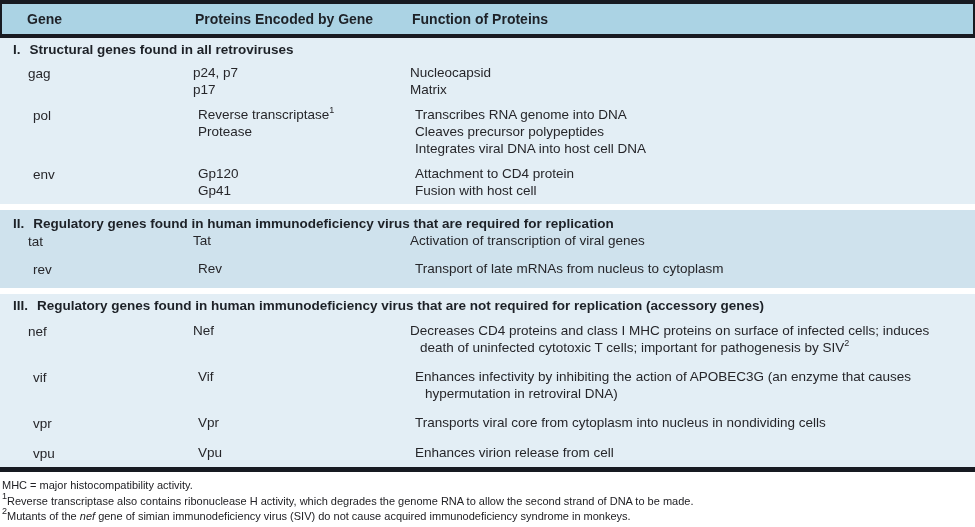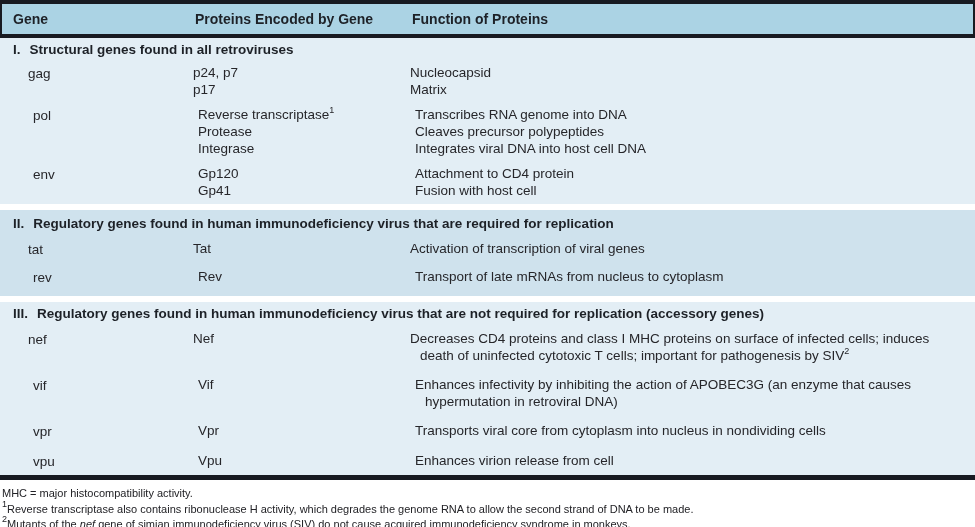--- a/index.html
+++ b/index.html
@@ -20,30 +20,30 @@
   .thead{
     display:grid;grid-template-columns:193px 217px 1fr;align-items:center;
     background:var(--header-blue);
     border-top:4px solid var(--black);
     border-bottom:4px solid var(--black);
     border-left:2px solid var(--black);
     border-right:2px solid var(--black);
     height:38px;
     font-weight:bold;font-size:14px;color:#1d2127;
   }
-  .thead .th1{padding-left:11px;}
+  .thead .th1{padding-left:25px;}
   
   .section{background:var(--band);padding:3px 0 5px 0;}
   .section.alt{background:var(--band-alt);padding:5px 0 10px 0;}
   .section + .section{margin-top:6px;}
   .sec-head{
     padding-left:13px;font-weight:bold;font-size:13.5px;color:#1d2127;
     height:17px;line-height:17px;white-space:nowrap;margin-bottom:6px;
   }
-  .section.alt .sec-head{margin-bottom:8px;}
+  .section.alt .sec-head{margin-bottom:0;}
   .section.third .sec-head{margin-bottom:8px;}
   .sec-num{margin-right:9px;}
   
   .trow{
     display:grid;grid-template-columns:165px 217px 1fr;
     padding-left:28px;
   }
   .trow + .trow{margin-top:8px;padding-left:33px;}
   .section.alt .trow + .trow{margin-top:10px;}
   .section.third .trow + .trow{margin-top:12px;}
@@ -87,21 +87,20 @@
           <div class="line"><span>Nucleocapsid</span></div>
           <div class="line"><span>Matrix</span></div>
         </div>
       </div>
 
       <div class="trow">
         <div class="gene-cell"><span class="line gene">pol</span></div>
         <div class="prot-cell">
           <div class="line"><span>Reverse transcriptase</span><sup>1</sup></div>
           <div class="line"><span>Protease</span></div>
-          <div class="line"><span>Integrase</span></div>
         </div>
         <div class="func-cell">
           <div class="line"><span>Transcribes RNA genome into DNA</span></div>
           <div class="line"><span>Cleaves precursor polypeptides</span></div>
           <div class="line"><span>Integrates viral DNA into host cell DNA</span></div>
         </div>
       </div>
 
       <div class="trow">
         <div class="gene-cell"><span class="line gene">env</span></div>

